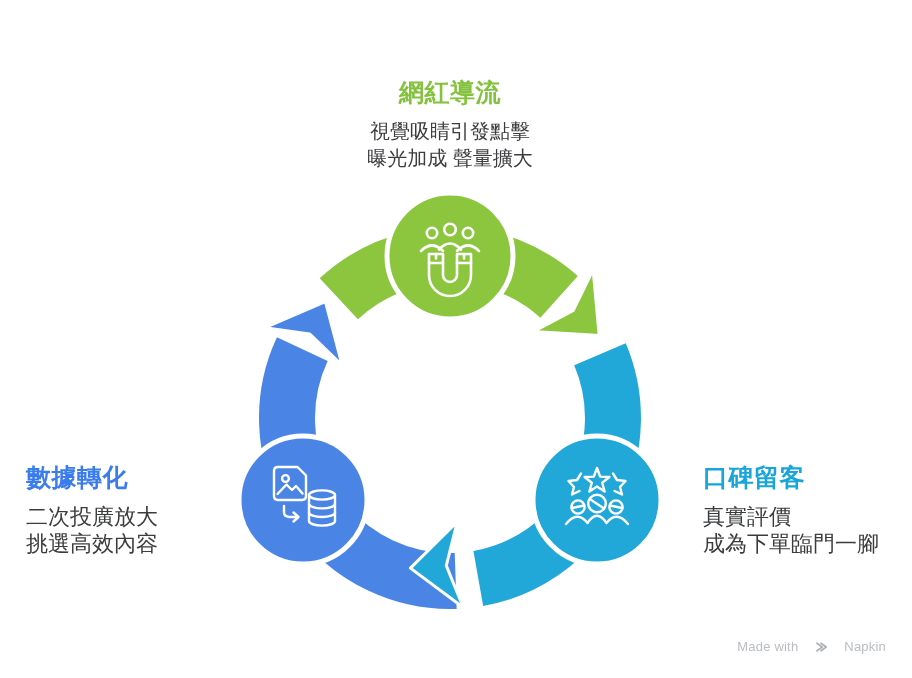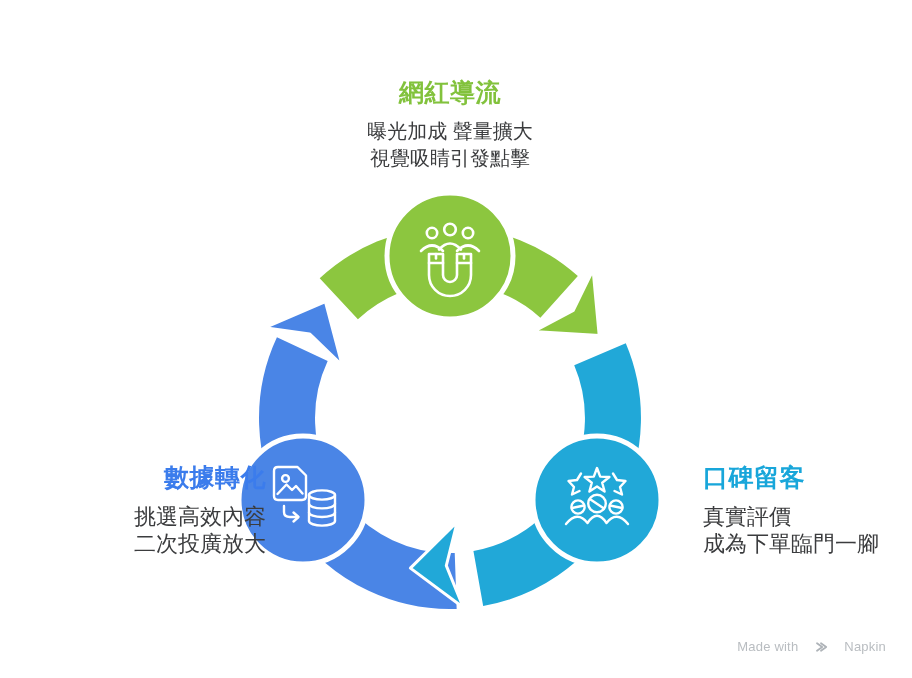--- a/index.html
+++ b/index.html
@@ -6,21 +6,21 @@
   .canvas{
     position:relative;
     width:912px;height:674px;
     background:#ffffff;
     overflow:hidden;
     font-family:"Liberation Sans","DejaVu Sans",sans-serif;
   }
   .cycle-svg{position:absolute;left:0;top:0;}
   .label-block{position:absolute;}
   .label-top{left:270px;top:79px;width:360px;text-align:center;}
-  .label-left{left:26px;top:464px;width:240px;text-align:right;}
+  .label-left{left:26px;top:464px;width:240px;text-align:left;}
   .label-right{left:703px;top:464px;width:215px;text-align:left;}
   .node-title{
     font-size:25px;font-weight:700;line-height:26px;
     letter-spacing:0.5px;
   }
   .node-desc{
     margin-top:13px;
     color:#3B3C3E;
     line-height:27px;
   }
@@ -91,38 +91,38 @@
       <path d="M335,495 L335,521"></path>
       <path d="M309,503.8 A13,4.6 0 0 0 335,503.8"></path>
       <path d="M309,512.4 A13,4.6 0 0 0 335,512.4"></path>
       <path d="M309,521 A13,4.6 0 0 0 335,521"></path>
     </g>
   </svg>
 
   <div class="label-block label-top">
     <div class="node-title" style="color: rgb(130, 194, 60);">網紅導流</div>
     <div class="node-desc" style="color: rgb(59, 60, 62);">
+      <div>視覺吸睛引發點擊</div>
       <div>曝光加成 聲量擴大</div>
-      <div>視覺吸睛引發點擊</div>
     </div>
   </div>
 
   <div class="label-block label-right">
     <div class="node-title" style="color: rgb(24, 166, 218);">口碑留客</div>
     <div class="node-desc" style="color: rgb(59, 60, 62);">
       <div>真實評價</div>
       <div>成為下單臨門一腳</div>
     </div>
   </div>
 
   <div class="label-block label-left">
     <div class="node-title" style="color: rgb(59, 124, 236);">數據轉化</div>
     <div class="node-desc" style="color: rgb(59, 60, 62);">
+      <div>二次投廣放大</div>
       <div>挑選高效內容</div>
-      <div>二次投廣放大</div>
     </div>
   </div>
 
   <div class="watermark">
     <span>Made with</span>
     <svg width="14" height="14" viewBox="0 0 14 14">
       <g fill="none" stroke="#AEB3B8" stroke-width="1.8" stroke-linecap="round" stroke-linejoin="round">
         <path d="M3,3.2 L8.2,7 L3,10.8"></path>
         <path d="M7,3.2 L12.2,7 L7,10.8"></path>
       </g>

